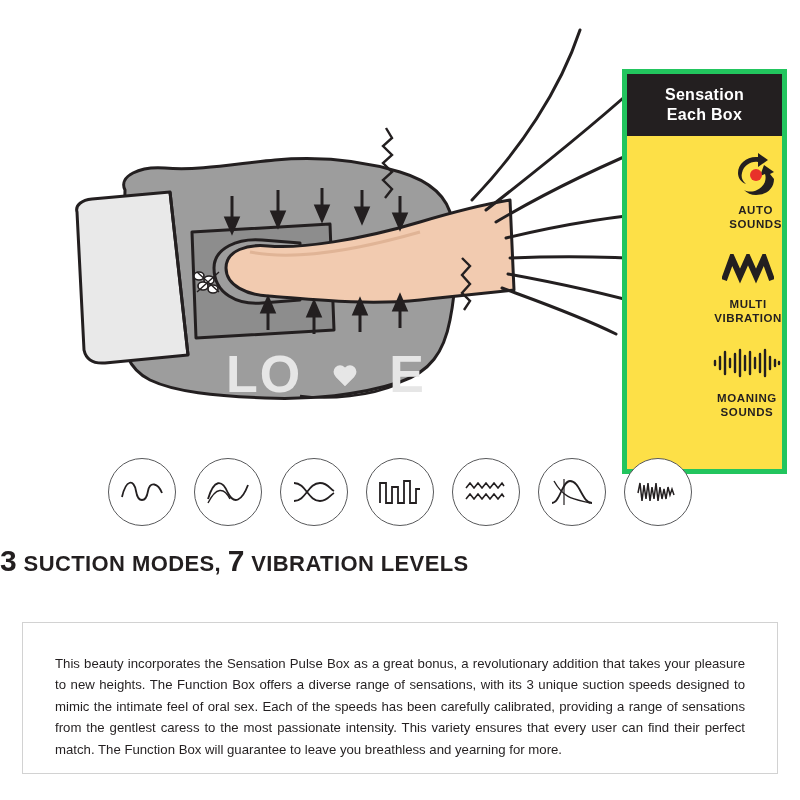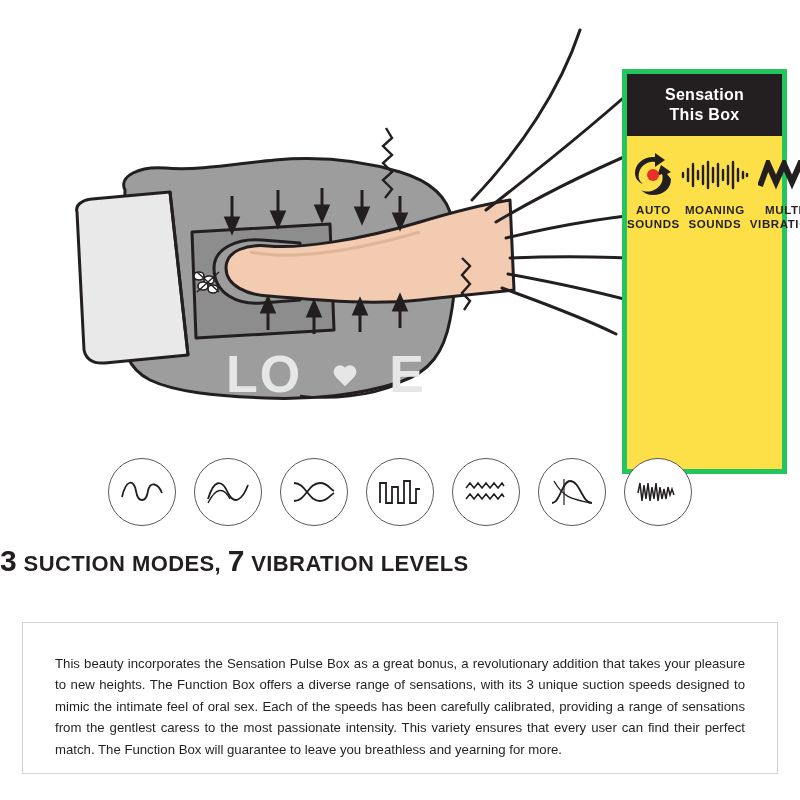--- a/index.html
+++ b/index.html
@@ -92,21 +92,21 @@
     flex-direction: column;
     align-items: center;
     justify-content: center;
     font-size: 16px;
     font-weight: bold;
     letter-spacing: .3px;
     line-height: 1.25;
   }
   .pulse-body {
     display: flex;
-    flex-direction: row;
+    flex-direction: column;
     align-items: flex-end;
     padding-top: 16px;
   }
   .feature {
     display: flex;
     flex-direction: column;
     align-items: center;
     margin-bottom: 14px;
   }
   .feature .ficon {
@@ -288,37 +288,49 @@
         <span>LO</span>
           <span class="wm-heart"></span>
           <span>E</span>
       </span>
     </div>
   </div>
 
   <div class="pulse-box">
     <div class="pulse-header">
       <span>Sensation</span>
-      <span>This Box</span>
+      <span>Each Box</span>
     </div>
     <div class="pulse-body">
 
       <div class="feature">
         <div class="ficon">
           <svg width="46" height="44" viewBox="0 0 46 44" xmlns="http://www.w3.org/2000/svg">
             <g fill="#231f20">
               <path d="M23 4 C 13 4, 5 11, 5 20 C 5 25, 8 29, 13 31 C 9 28, 8 24, 9 20 C 11 12, 18 8, 25 9 L 25 14 L 35 7 L 25 0 L 25 4 Z"></path>
               <path d="M41 26 C 41 36, 33 42, 23 42 C 18 42, 14 40, 11 37 C 15 39, 20 39, 24 37 C 31 34, 34 27, 32 21 L 27 23 L 31 12 L 41 19 L 37 21 Z"></path>
             </g>
             <circle cx="23" cy="22" r="6" fill="#e8312a"></circle>
           </svg>
         </div>
         <div class="flabel">
           <span>AUTO</span><br>
           <span>SOUNDS</span>
+        </div>
+      </div>
+
+      <div class="feature">
+        <div class="ficon">
+          <svg width="52" height="30" viewBox="0 0 52 30" xmlns="http://www.w3.org/2000/svg">
+            <path d="M2 26 L 10 4 L 18 22 L 26 4 L 34 22 L 42 4 L 50 26" fill="none" stroke="#231f20" stroke-width="6" stroke-linejoin="miter" stroke-linecap="butt"></path>
+          </svg>
+        </div>
+        <div class="flabel">
+          <span>MULTI</span><br>
+          <span>VIBRATION</span>
         </div>
       </div>
 
       <div class="feature">
         <div class="ficon">
           <svg width="70" height="30" viewBox="0 0 70 30" xmlns="http://www.w3.org/2000/svg">
             <g stroke="#231f20" stroke-width="2.4" stroke-linecap="round">
               <line x1="3" y1="13" x2="3" y2="17"></line>
               <line x1="8" y1="9" x2="8" y2="21"></line>
               <line x1="13" y1="4" x2="13" y2="26"></line>
@@ -335,32 +347,20 @@
               <line x1="67" y1="14" x2="67" y2="16"></line>
             </g>
           </svg>
         </div>
         <div class="flabel">
           <span>MOANING</span><br>
           <span>SOUNDS</span>
         </div>
       </div>
 
-      <div class="feature">
-        <div class="ficon">
-          <svg width="52" height="30" viewBox="0 0 52 30" xmlns="http://www.w3.org/2000/svg">
-            <path d="M2 26 L 10 4 L 18 22 L 26 4 L 34 22 L 42 4 L 50 26" fill="none" stroke="#231f20" stroke-width="6" stroke-linejoin="miter" stroke-linecap="butt"></path>
-          </svg>
-        </div>
-        <div class="flabel">
-          <span>MULTI</span><br>
-          <span>VIBRATION</span>
-        </div>
-      </div>
-
     </div>
   </div>
 
   <div class="modes">
 
     <div class="mode-circle">
       <svg width="44" height="30" viewBox="0 0 44 30">
         <path d="M2 20 C 6 2, 14 2, 16 14 C 18 26, 26 26, 28 14 C 30 4, 38 6, 42 16" fill="none" stroke="#231f20" stroke-width="1.8"></path>
       </svg>
     </div>

